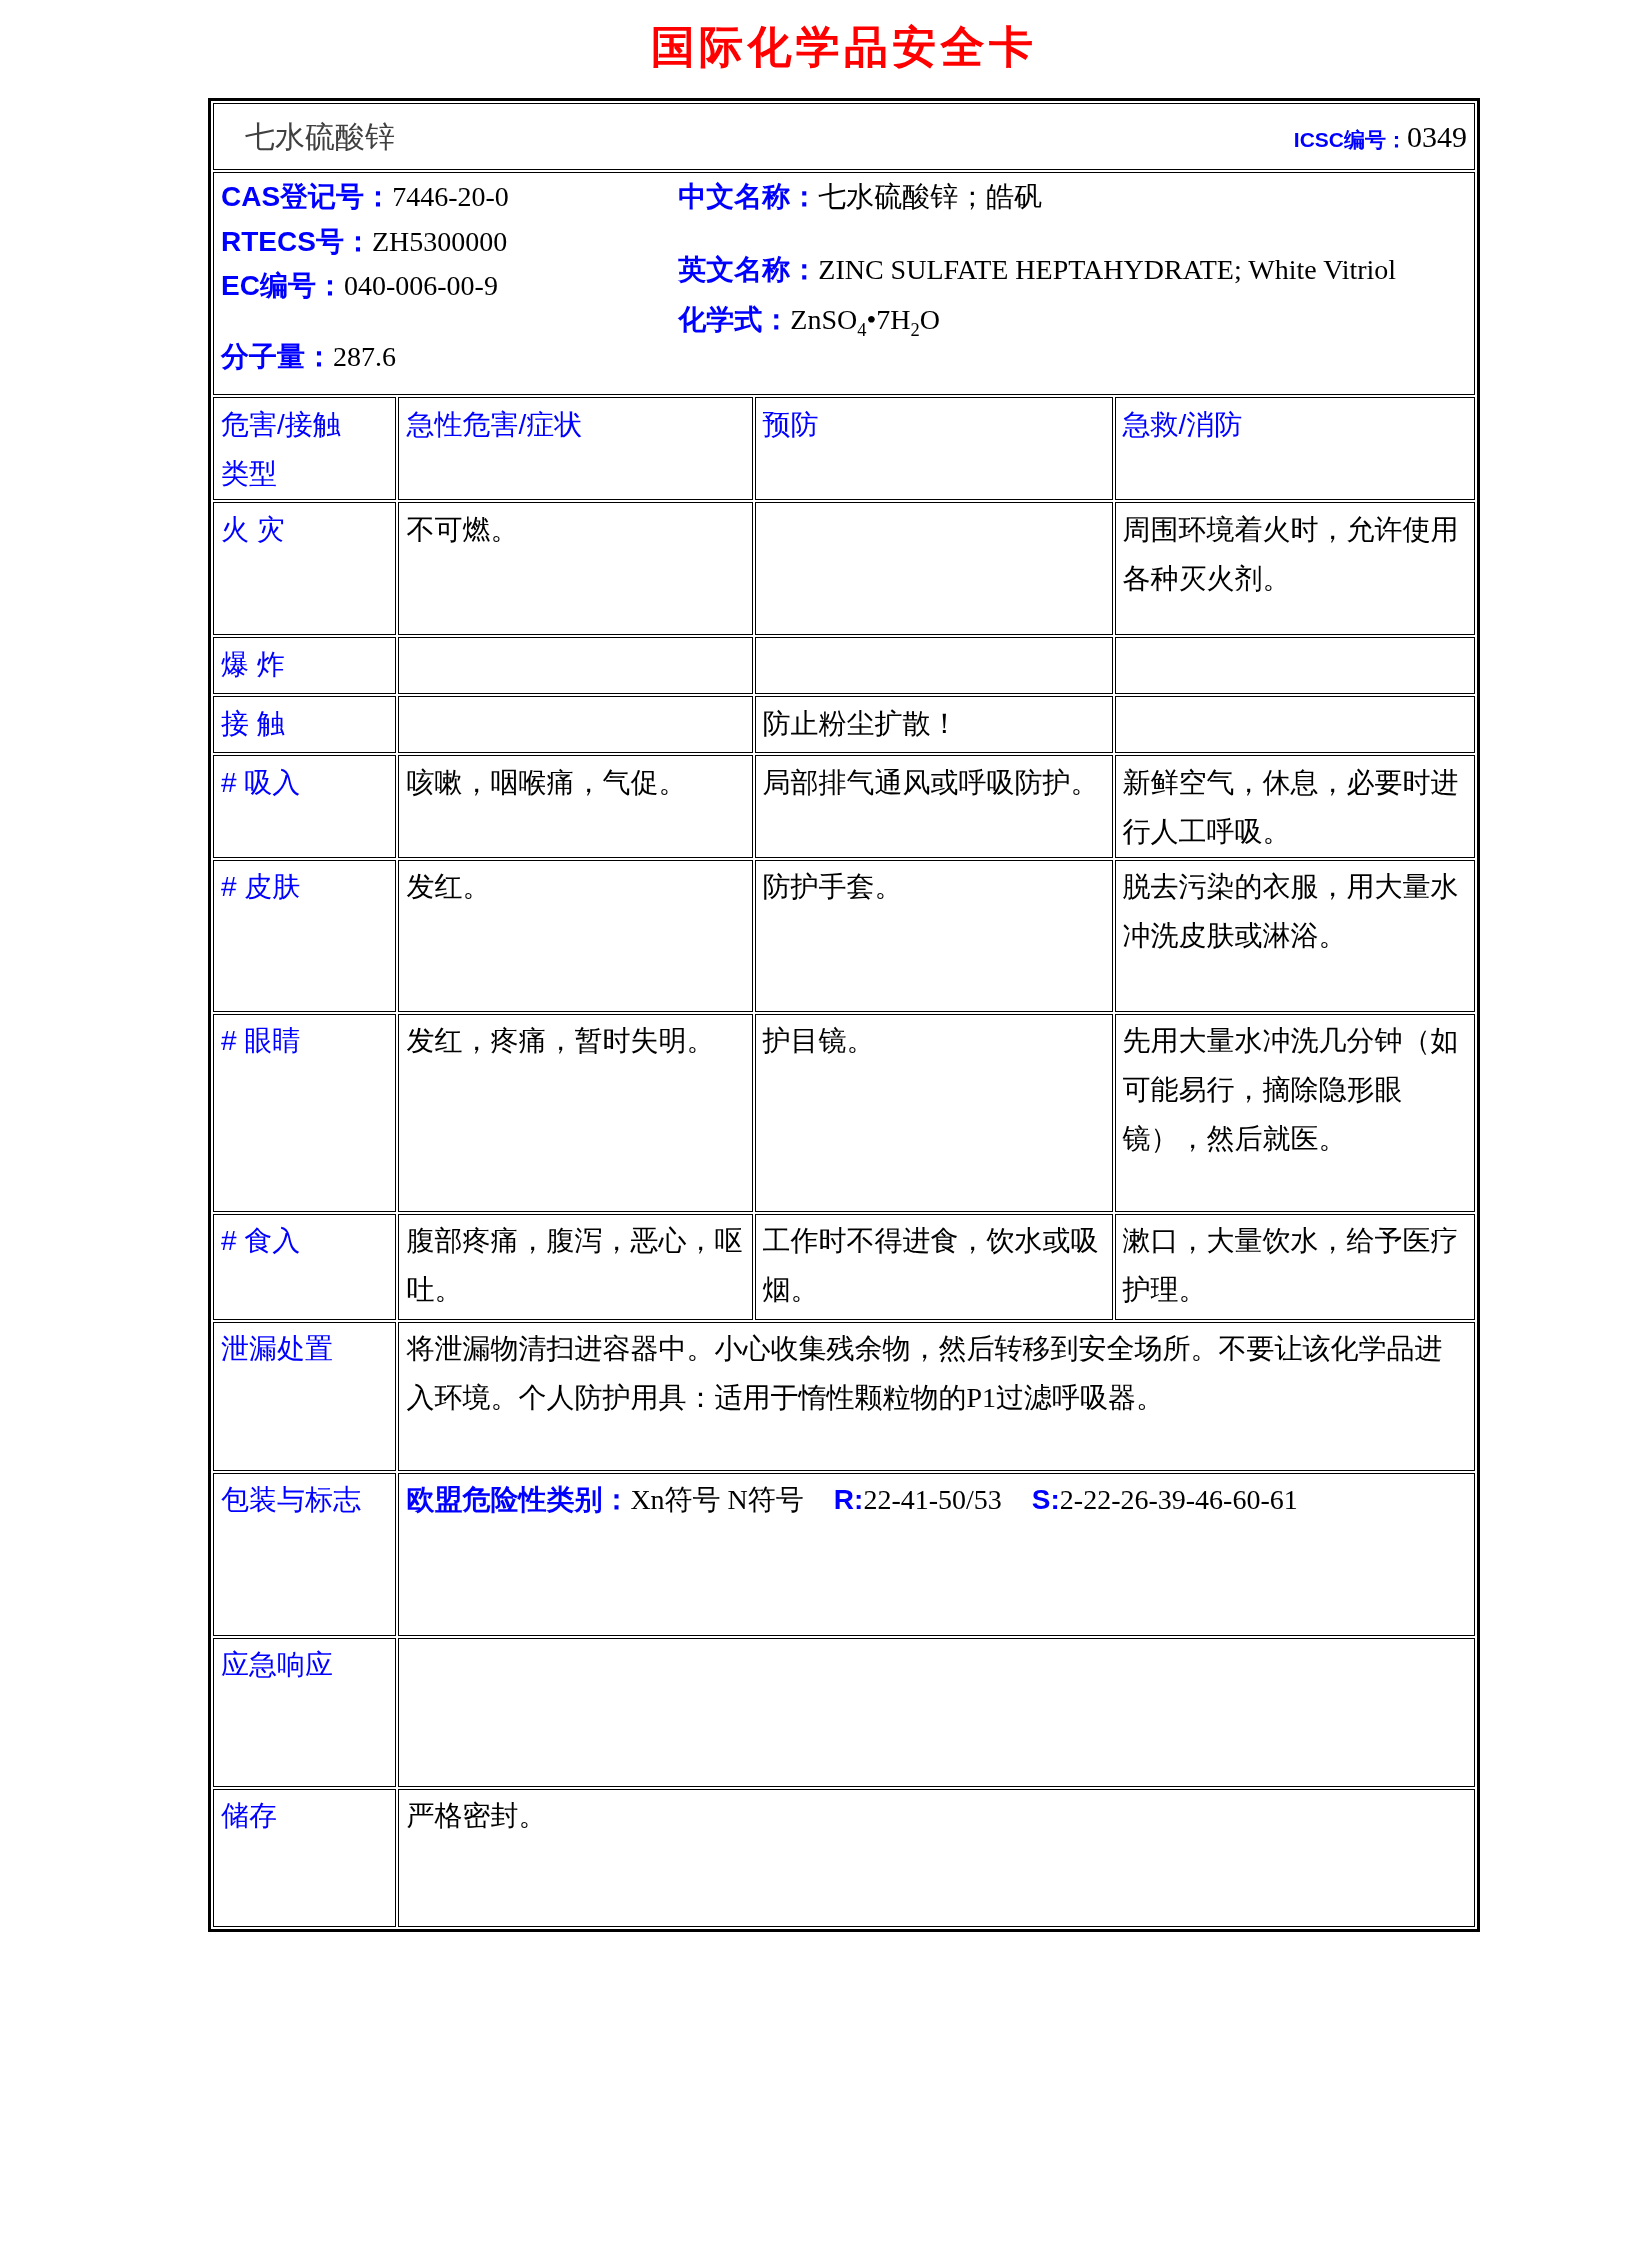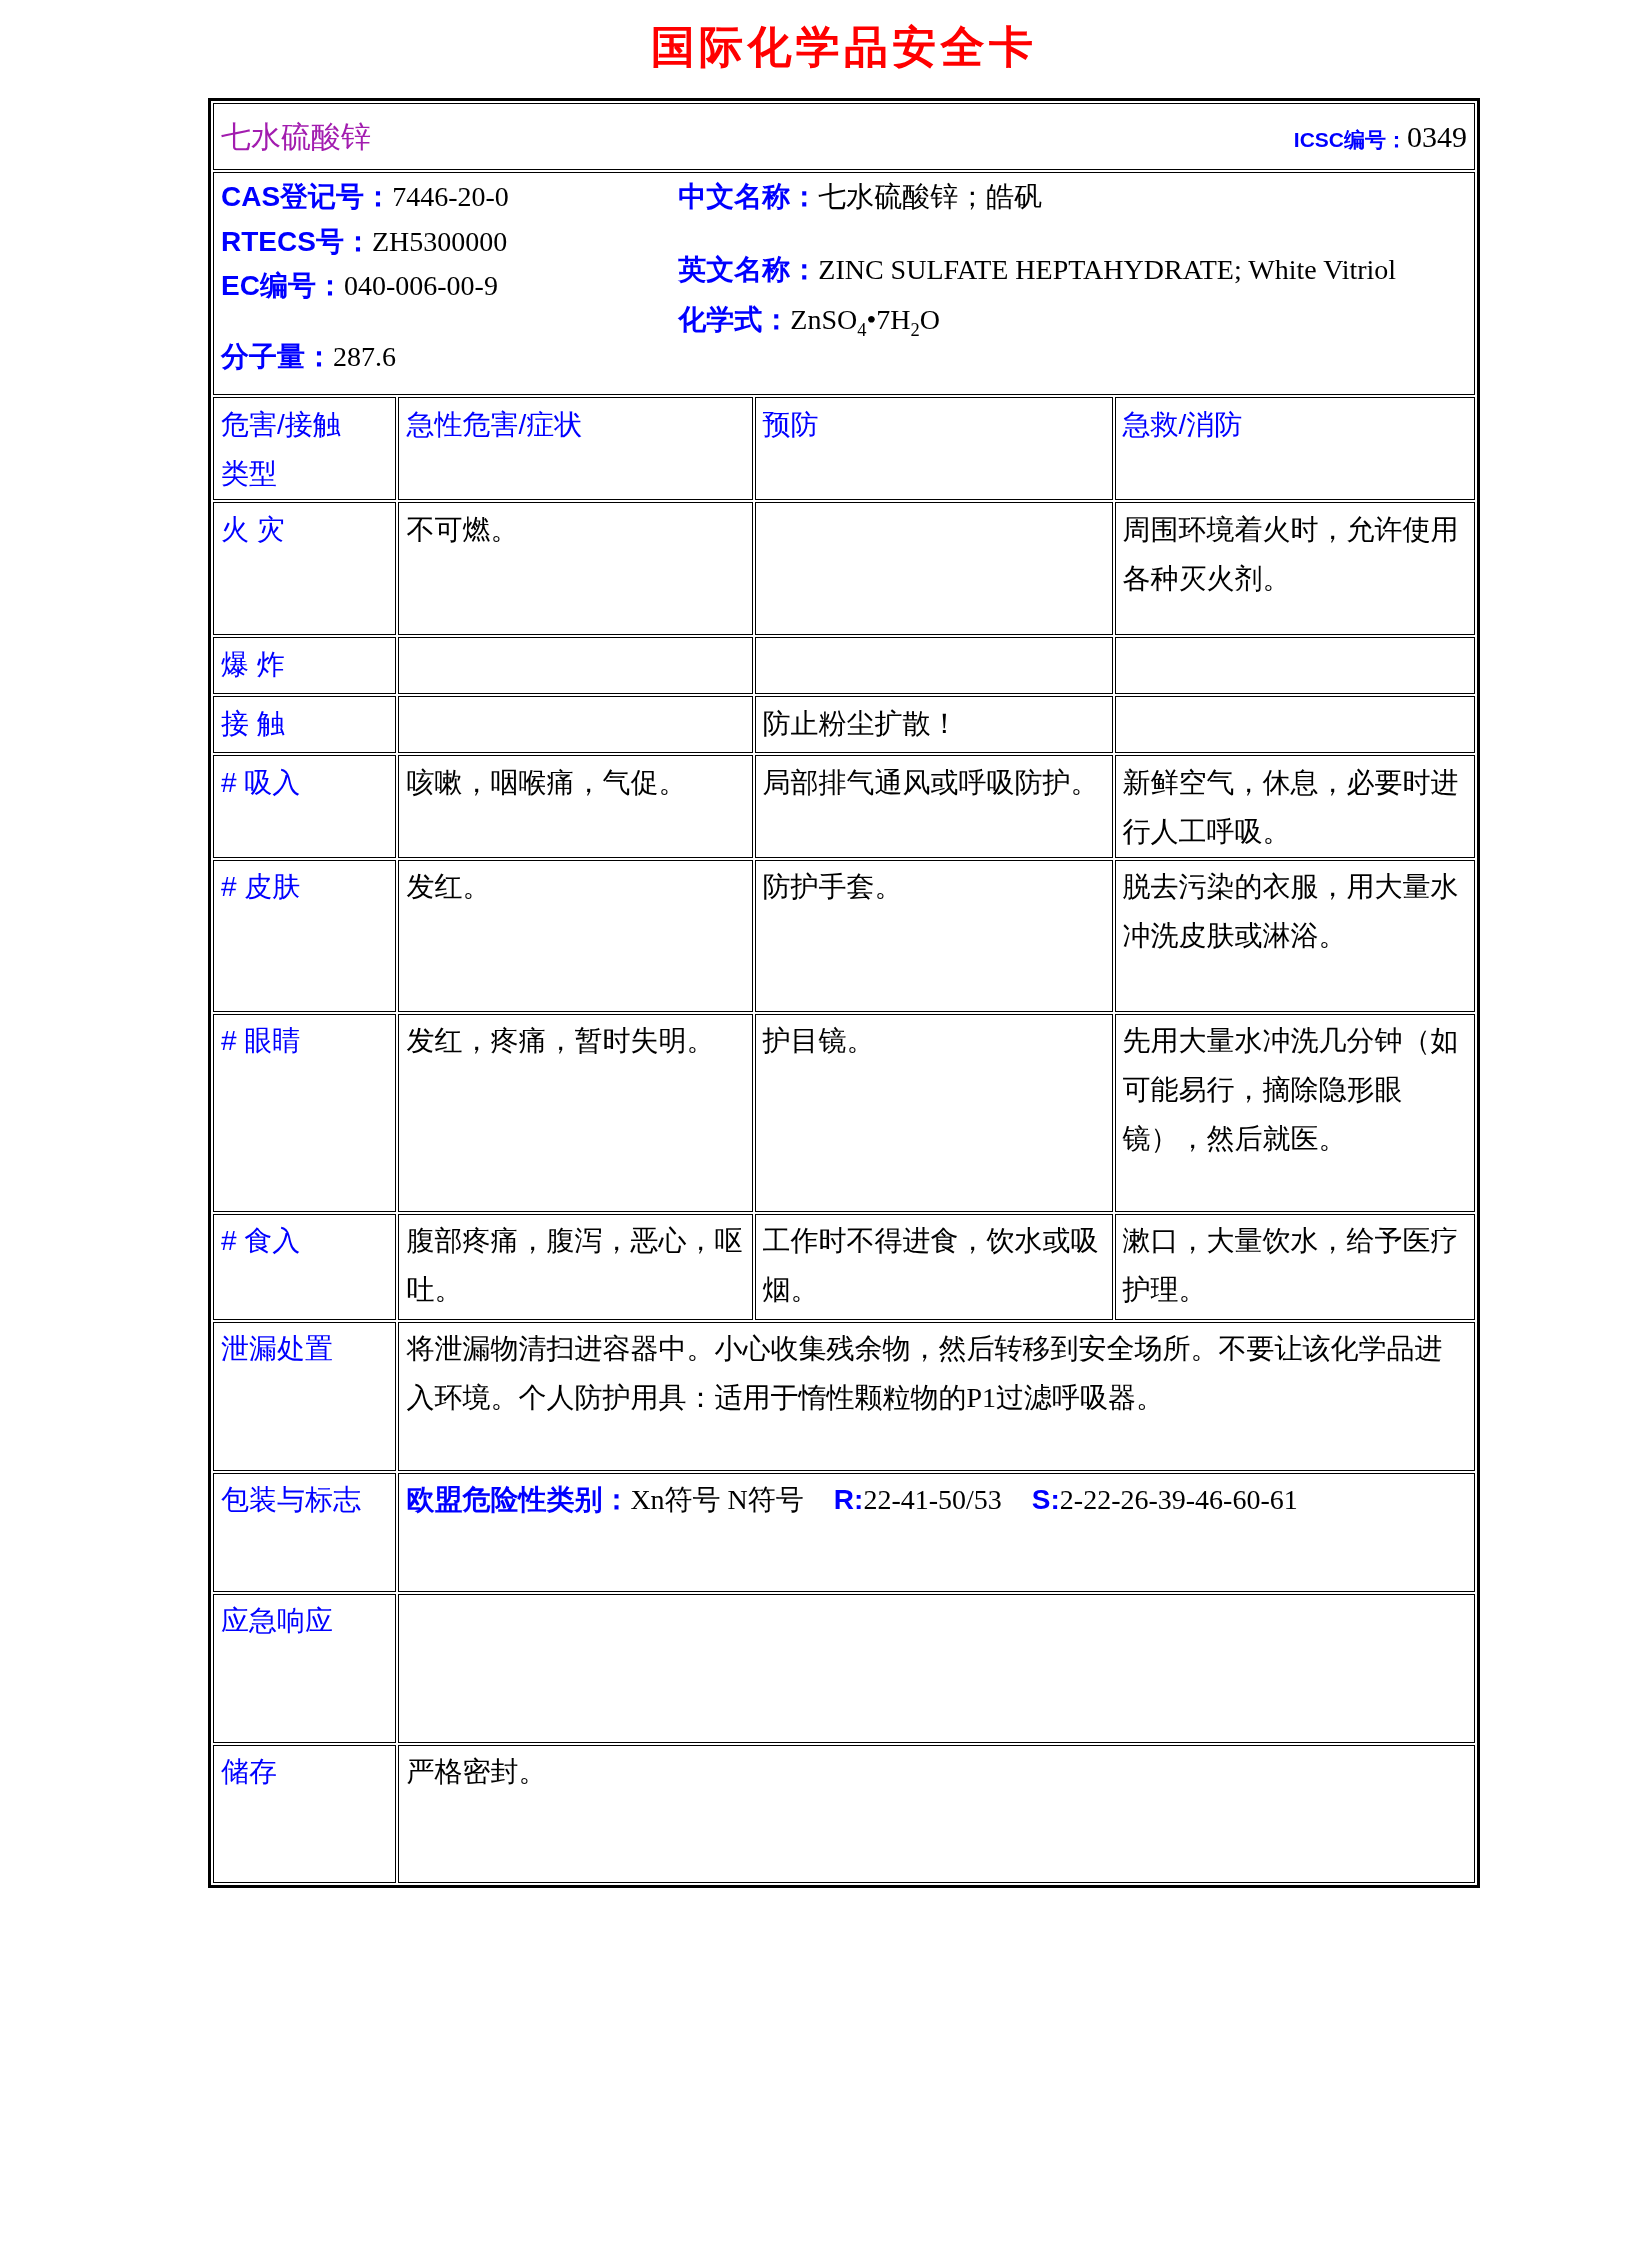--- a/index.html
+++ b/index.html
@@ -30,34 +30,34 @@
   tr.rh95  > td { height:67px; }
   tr.rh315 > td { height:223px; }
   tr.rh140 > th { height:99px; }
   tr.rh145 > td { height:133px; }
   tr.rh80  > td { height:57px; }
   tr.rh135 > td { height:96px; }
   tr.rh215 > td { height:152px;margin-left:32px; }
   tr.rh280 > td { height:198px; }
   tr.rh150 > td { height:106px; }
   tr.rh210 > td { height:149px; }
-  tr.rh230 > td { height:119px; }
+  tr.rh230 > td { height:163px; }
   tr.rh195 > td { height:138px; }
 
   .blue, .label-cell, th.col-head {
     color:#0000ff; font-weight:bold;
     font-family:"Liberation Sans","DejaVu Sans",sans-serif;
   }
   th.col-head { text-align:center; vertical-align:middle; line-height:1.35; }
   th.col-head.multiline { white-space:pre-line; }
   .label-cell { text-align:center; vertical-align:middle; }
   .content-cell { color:#000; }
 
   .headerbar { display:flex; justify-content:space-between; align-items:center; height:100%; }
-  .substance-name { font-size:30px; color:#a21caf; }
+  .substance-name { font-size:30px; color:#404040;margin-left:24px; }
   .icsc-number { color:#000; font-size:30px; }
   .headerbar .blue { font-size:21px; }
 
   .info-wrap { display:flex; align-items:flex-start; }
   .info-left { width:453px; flex:none; }
   .info-right { flex:1 1 auto; padding-left:4.3px; max-width:765px; }
   .info-line { line-height:1.6; }
   .mw-line { margin-top:25.5px; }
   .en-line { margin-top:28px; }
   .formula-line { margin-top:5.7px; }

